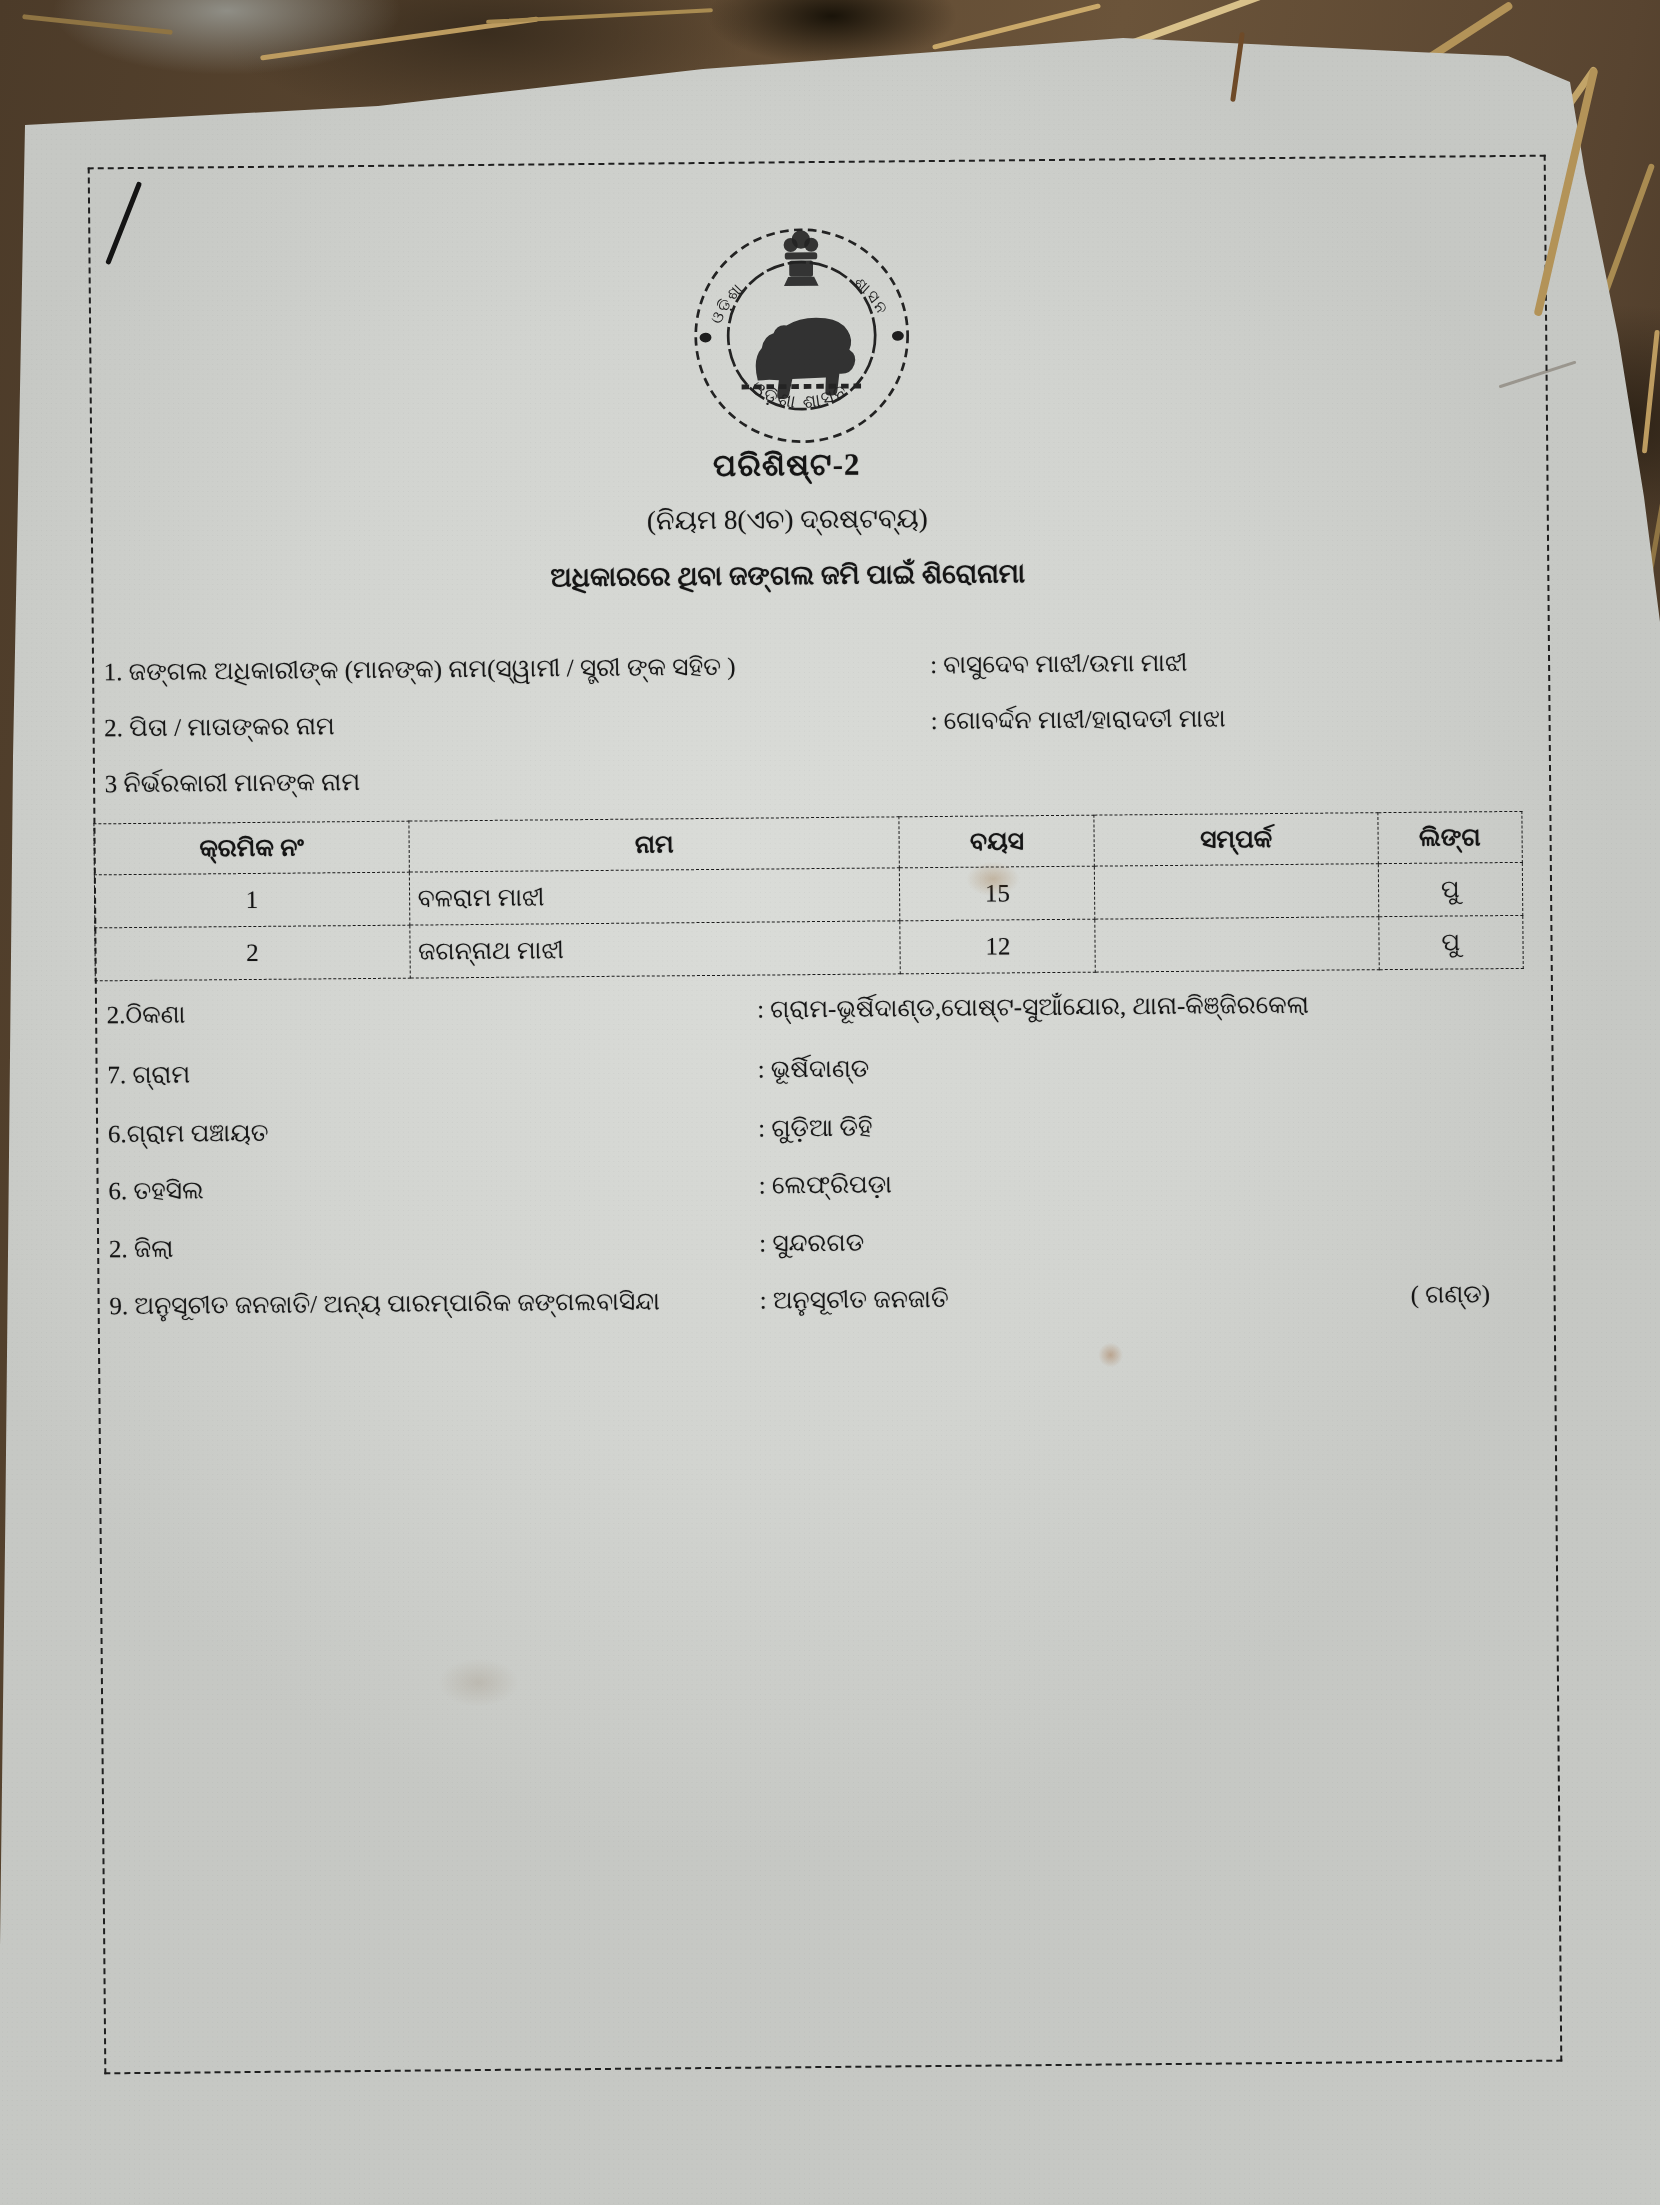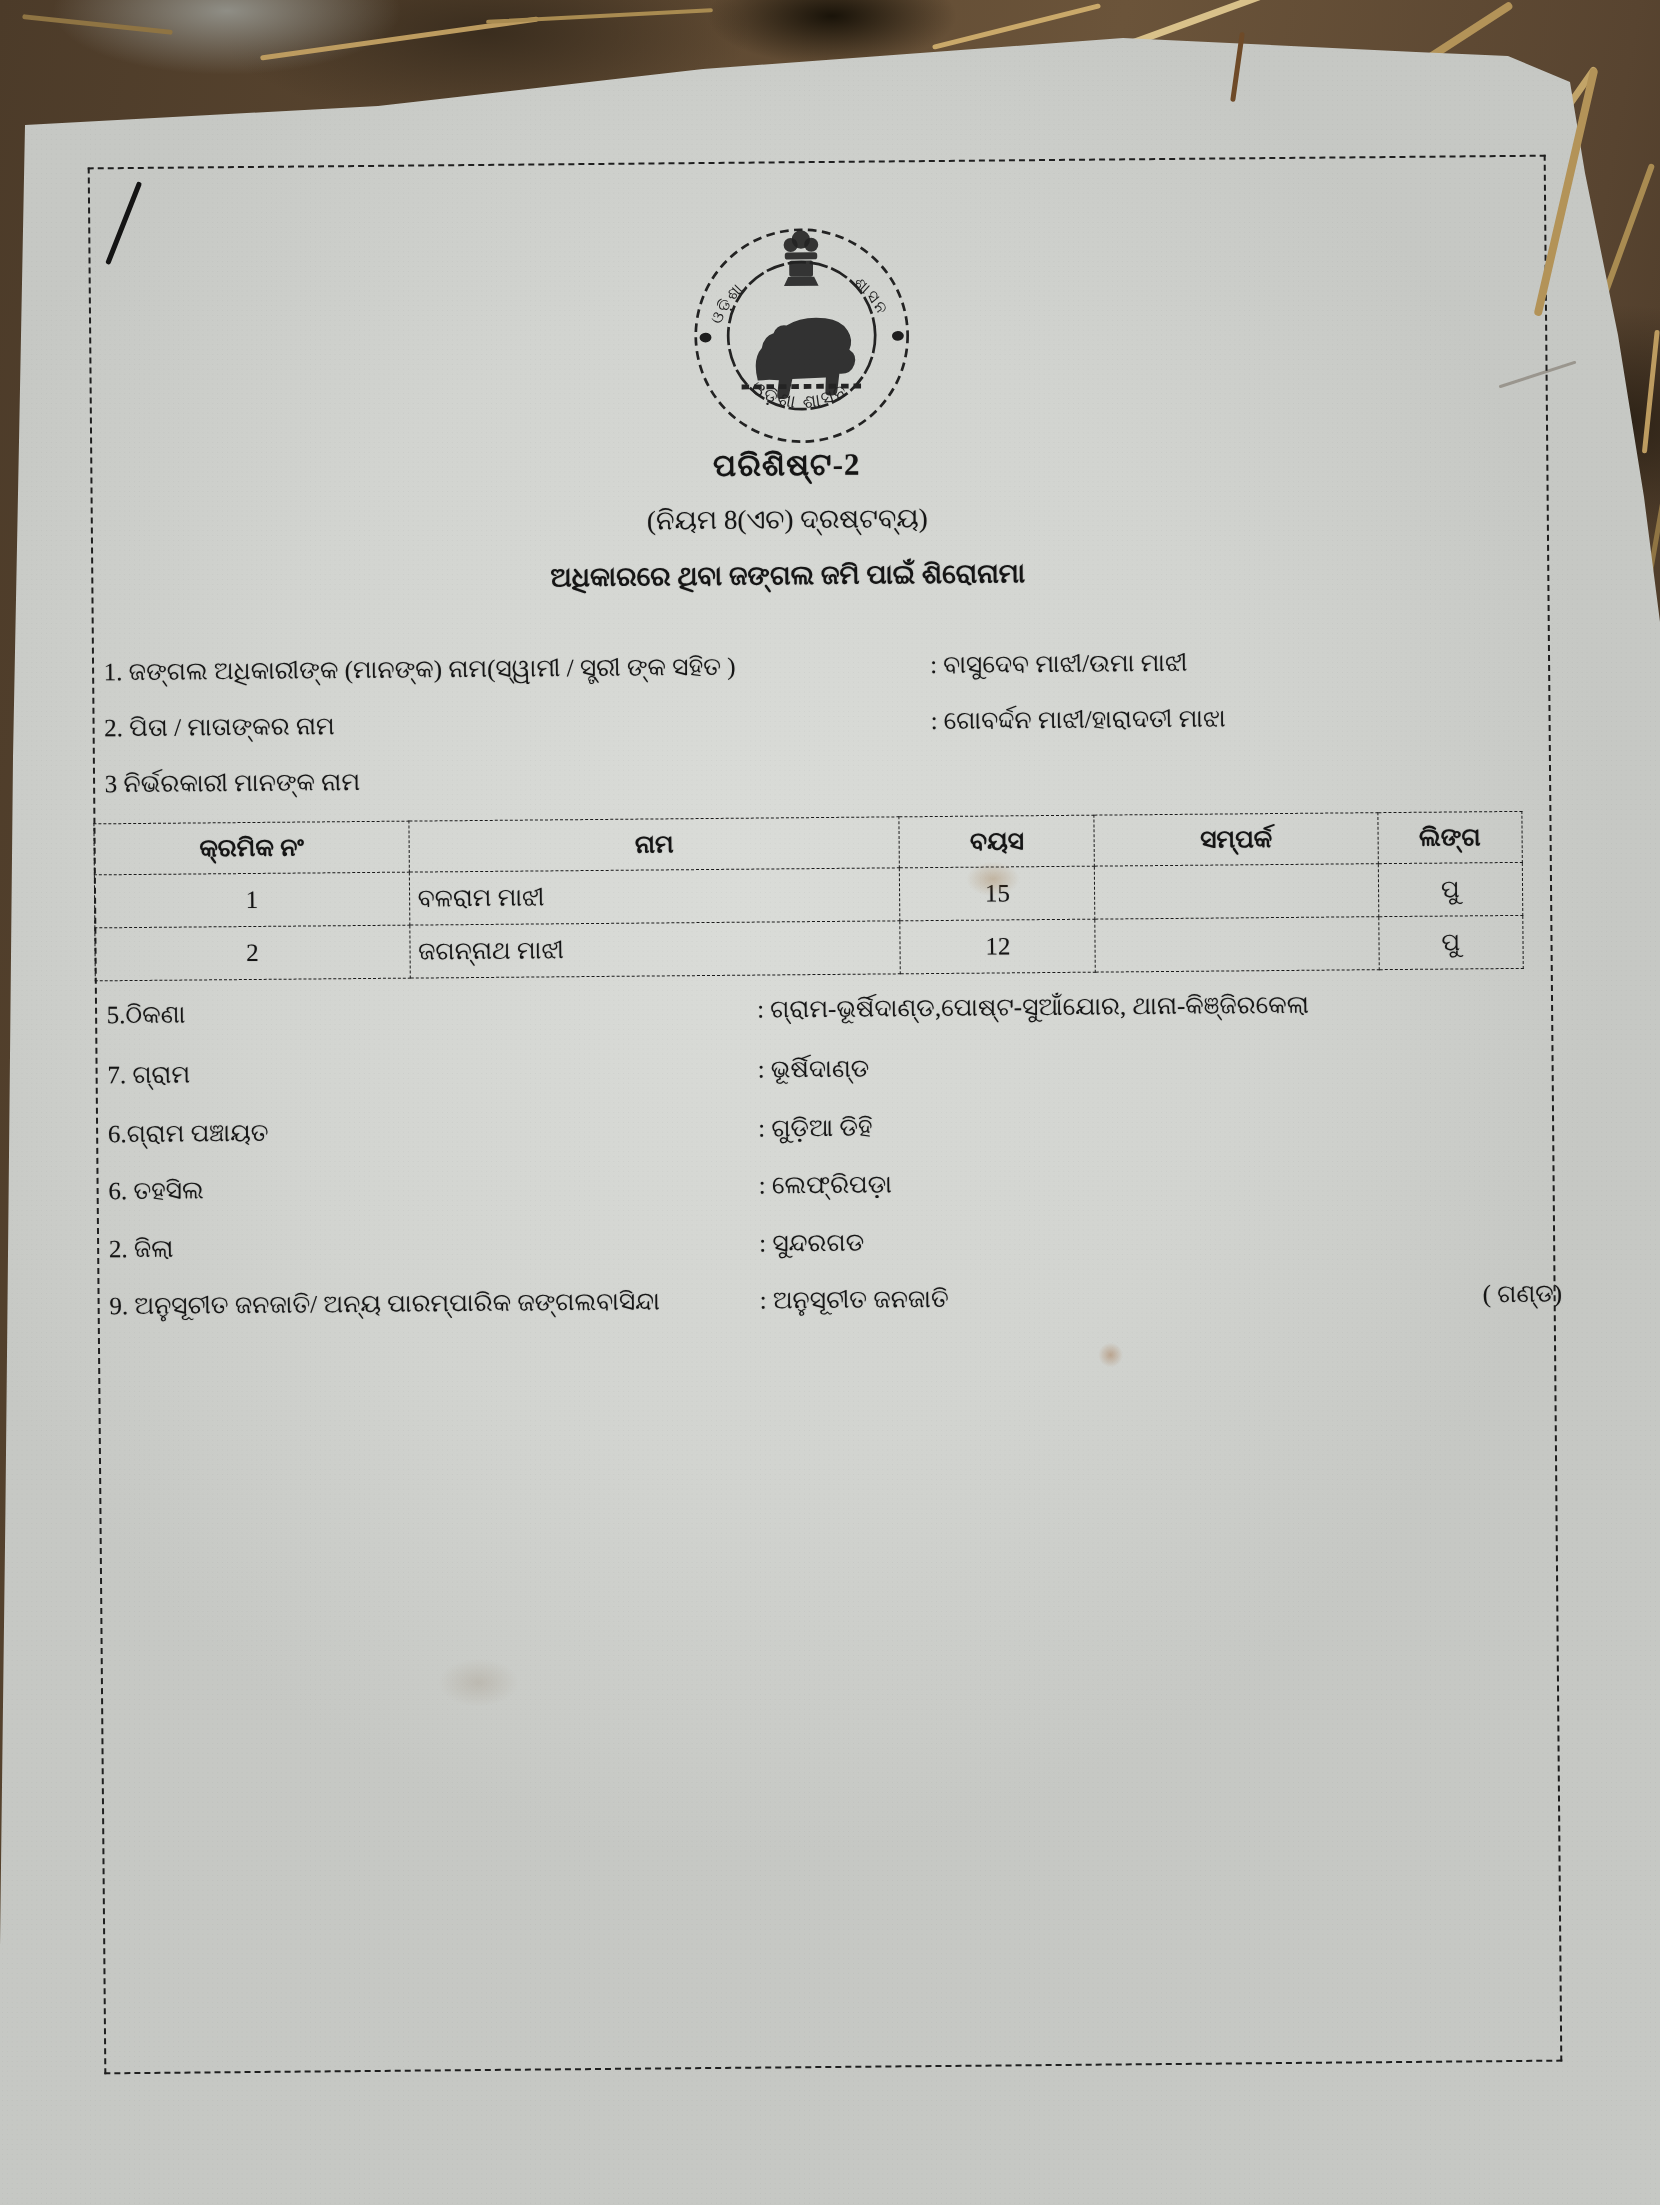--- a/index.html
+++ b/index.html
@@ -40,21 +40,21 @@
     transform:rotate(22deg);border-radius:2.2px;}
   .emblem{position:absolute;left:597px;top:59px;width:227px;height:227px;}
   .t1{position:absolute;left:0;right:65px;top:284px;text-align:center;font-size:31px;
     font-weight:700;letter-spacing:1.1px;}
   .t2{position:absolute;left:0;right:65px;top:341px;text-align:center;font-size:27px;}
   .t3{position:absolute;left:0;right:65px;top:397px;text-align:center;font-size:27px;font-weight:600;}
   .frow{position:absolute;left:0;width:100%;height:43px;font-size:25px;white-space:nowrap;}
   .flabel{position:absolute;left:9.7px;}
   .fval{position:absolute;left:836px;}
   .fval2{position:absolute;left:660px;}
-  .fnote{position:absolute;left:1383px;}
+  .fnote{position:absolute;left:1311px;}
   .ink{text-shadow:0 0 1.1px rgba(10,10,10,.35);}
   table.dep{
     position:absolute;left:-2.2px;top:654px;border-collapse:collapse;table-layout:fixed;
     width:1429px;font-size:25px;
   }
   table.dep th,table.dep td{border:1.6px dashed #1b1b1b;overflow:hidden;}
   table.dep th{height:48px;font-weight:600;text-align:center;}
   table.dep td{height:50px;text-align:center;}
   table.dep td.nm{text-align:left;padding-left:7.6px;}
   .stain{position:absolute;border-radius:50%;pointer-events:none;}
@@ -163,21 +163,21 @@
           <td>2</td>
           <td class="nm">ଜଗନ୍ନାଥ ମାଝୀ</td>
           <td>12</td>
           <td></td>
           <td>ପୁ</td>
         </tr>
       </tbody>
     </table>
 
     <div class="frow" style="top:832px">
-      <span class="flabel ink">5.ଠିକଣା</span>
+      <span class="flabel ink">2.ଠିକଣା</span>
       <span class="fval2 ink">: ଗ୍ରାମ-ଭୂର୍ଷିଦାଣ୍ଡ,ପୋଷ୍ଟ-ସୁଆଁଯୋର, ଥାନା-କିଞ୍ଜିରକେଲା</span>
     </div>
     <div class="frow" style="top:892px">
       <span class="flabel ink">7. ଗ୍ରାମ</span>
       <span class="fval2 ink">: ଭୂର୍ଷିଦାଣ୍ଡ</span>
     </div>
     <div class="frow" style="top:951px">
       <span class="flabel ink">6.ଗ୍ରାମ ପଞ୍ଚାୟତ</span>
       <span class="fval2 ink">: ଗୁଡ଼ିଆ ଡିହି</span>
     </div>

